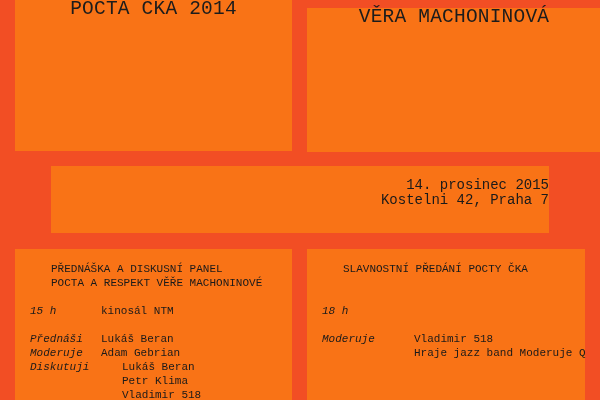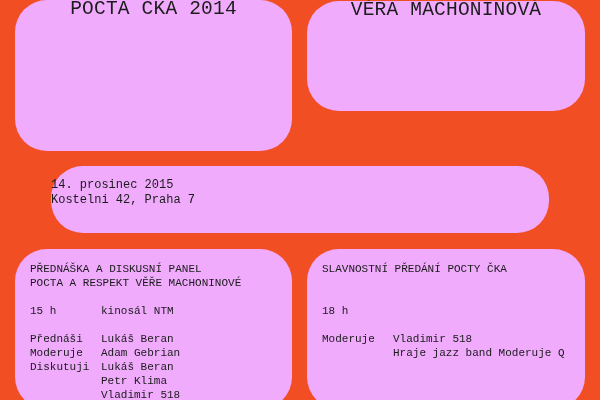--- a/index.html
+++ b/index.html
@@ -2,42 +2,42 @@
 <html><head>
 <meta charset="utf-8">
 <style>
   html, body { margin: 0; padding: 0; }
   body {
     width: 600px; height: 400px; overflow: hidden; position: relative;
     background: #f24e24;
     font-family: "Liberation Mono", "DejaVu Sans Mono", monospace;
     color: #1a1a1a;
   }
-  .box { position: absolute; background: #f0abfc; border-radius: 32px; }
+  .box { position: absolute; background: #f97316; }
   #box-tl { left: 15px; top: 0; width: 277px; height: 151px; }
-  #box-tr { left: 307px; top: 1px; width: 278px; height: 110px; }
+  #box-tr { left: 307px; top: 8px; width: 278px; height: 144px; padding-left: 16px; }
   #box-mid { left: 51px; top: 166px; width: 498px; height: 67px; }
   #box-bl { left: 15px; top: 249px; width: 277px; height: 160px; }
   #box-br { left: 307px; top: 249px; width: 278px; height: 160px; }
 
   .title {
     position: absolute; top: -2px; left: 0; right: 0;
     text-align: center; font-size: 19.5px; line-height: 22px;
     color: #1c1c1c; letter-spacing: 0.2px;
   }
   .mid-lines {
     position: absolute; top: 12px; left: 0; right: 0;
-    text-align: left; font-size: 12px; line-height: 14.5px;
+    text-align: right; font-size: 14px; line-height: 14.5px;
   }
   .mid-lines div { white-space: pre; }
   .col { position: absolute; top: 13px; left: 15px; right: 8px; font-size: 11px; line-height: 14px; }
-  .line { white-space: pre; height: 14px; }
+  .line { white-space: pre; height: 14px; margin-left: 21px; }
   .gap { height: 14px; }
   .row { display: flex; }
-  .lbl { width: 71px; flex: none; white-space: pre; }
+  .lbl { width: 71px; flex: none; white-space: pre; font-style: italic; }
   .vals { white-space: pre; }
 </style>
 </head>
 <body>
 
 <div class="box" id="box-tl">
   <div class="title">POCTA ČKA 2014</div>
 </div>
 
 <div class="box" id="box-tr">

